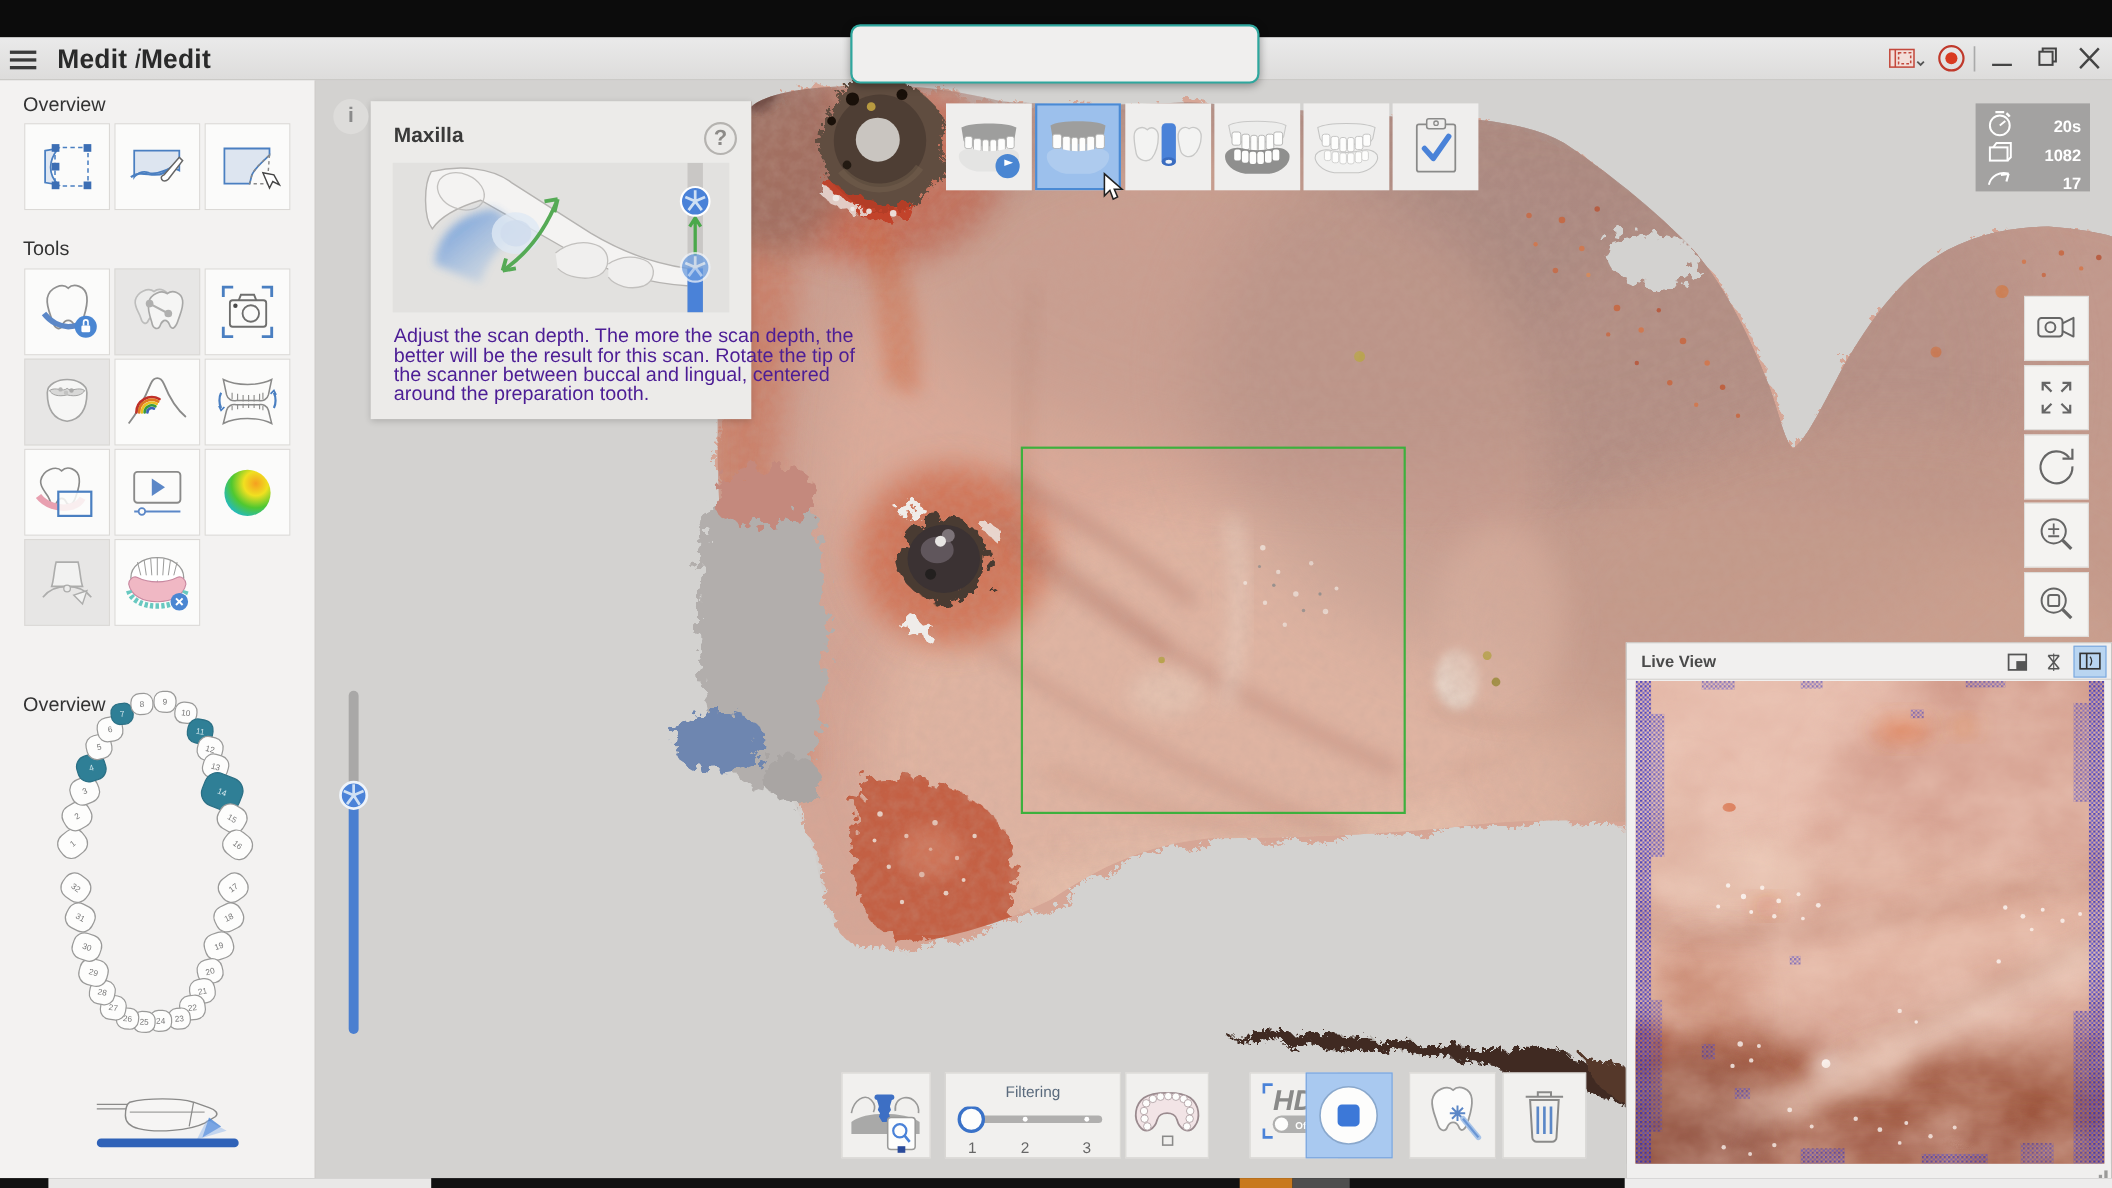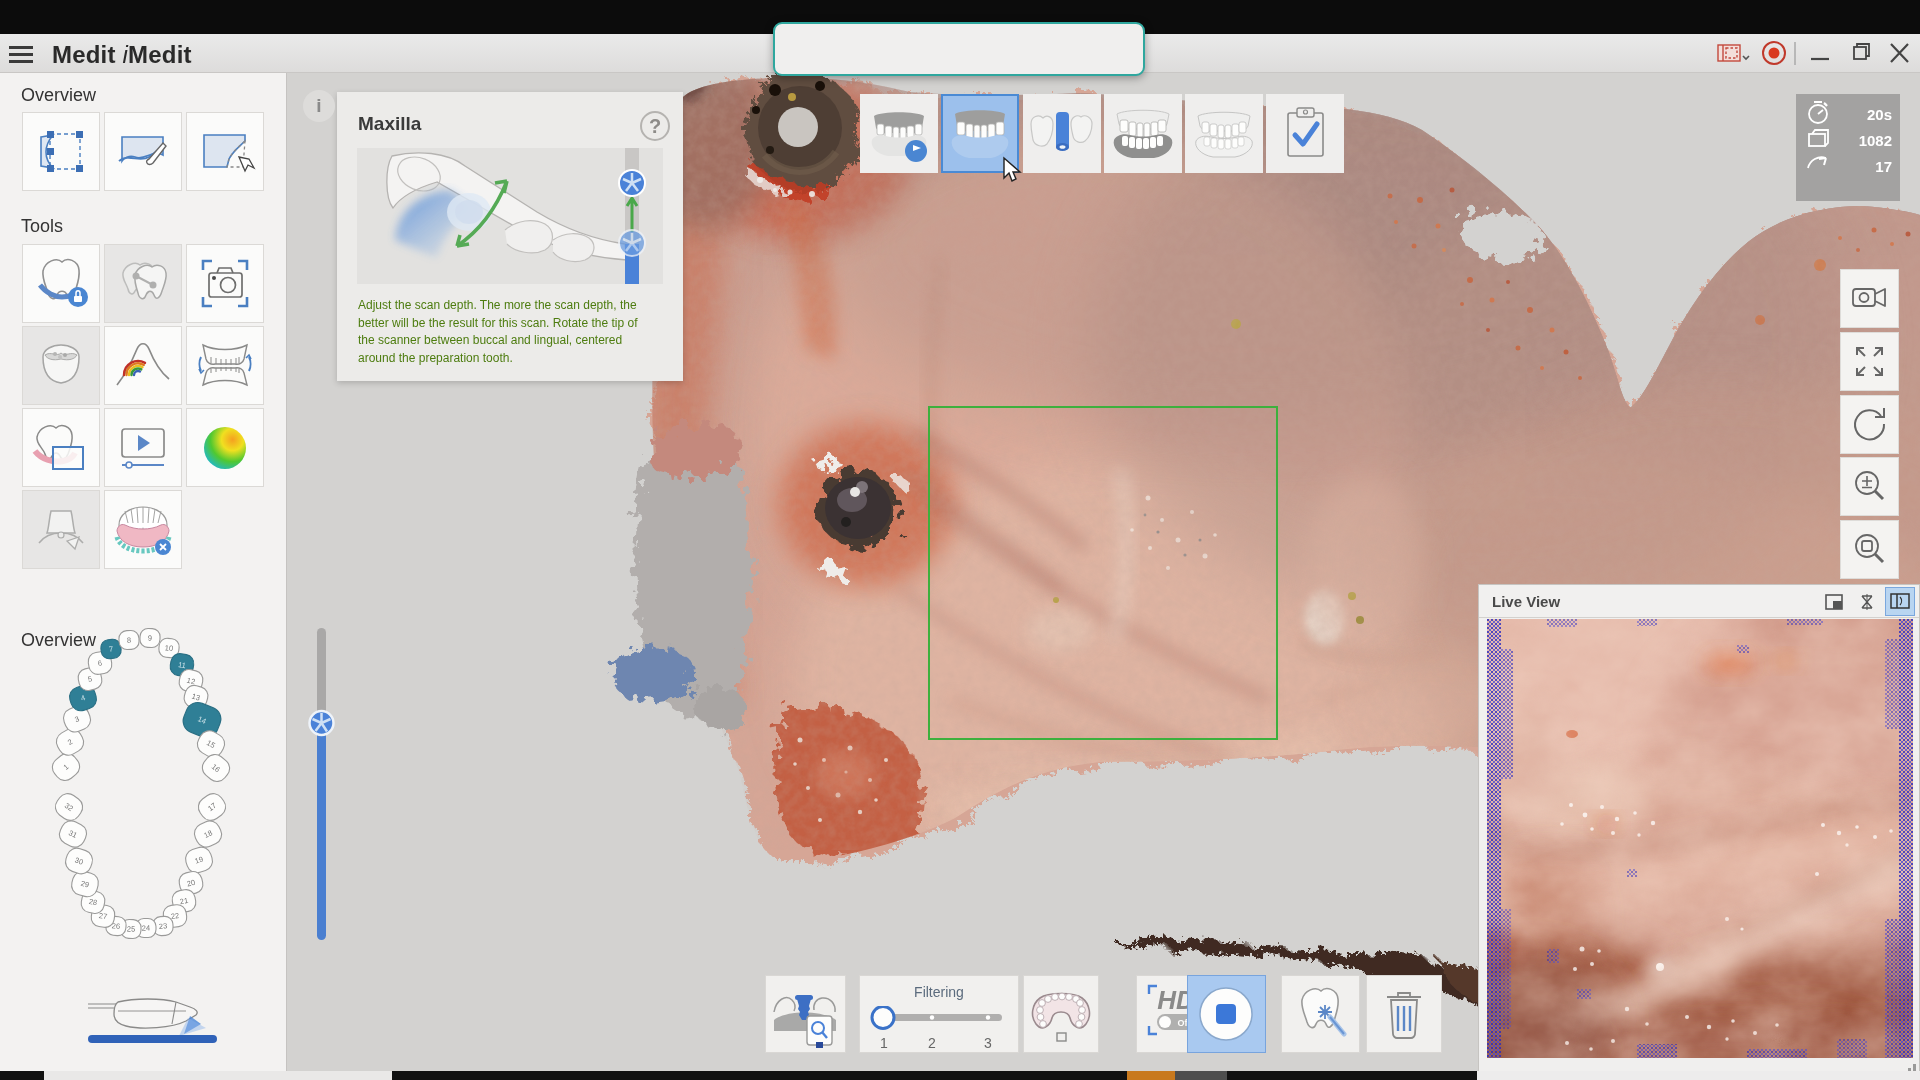--- a/index.html
+++ b/index.html
@@ -14,25 +14,25 @@
 #apptitle b { font-weight:bold; }
 #apptitle i { font-weight:400; }
 #sidebar { left:0; top:73px; width:287px; height:998px; background:#f3f2f1; border-right:1px solid #c5c3c1; }
 .seclabel { position:absolute; font-size:18px; color:#333; }
 .btn { position:absolute; width:78px; height:79px; background:#fbfbfa; border:1px solid #dbd9d6; }
 .btn.dis { background:#e7e6e5; }
 #canvas { left:287px; top:73px; width:1633px; height:998px; background:#d3d2d0; }
 #greenrect { left:928px; top:406px; width:350px; height:334px; border:2px solid #3db03d; }
 #tealbox { left:773px; top:22px; width:372px; height:54px; background:#f0efee; border:2px solid #2fa79e; border-radius:9px; box-shadow:0 2px 8px rgba(0,0,0,0.35); }
 .tile { position:absolute; top:94px; width:78px; height:79px; background:#efeeed; }
-#stats { left:1796px; top:94px; width:104px; height:107px; background:rgba(158,157,156,0.92); color:#fff; }
+#stats { left:1796px; top:94px; width:104px; height:80px; background:rgba(158,157,156,0.92); color:#fff; }
 .rtool { position:absolute; left:1840px; width:59px; height:59px; background:#f4f3f1; border:1px solid #dedcd9; }
 #maxilla { left:337px; top:92px; width:346px; height:289px; background:#ecebe9; box-shadow:0 2px 6px rgba(0,0,0,0.18); }
 #maxillaimg { position:absolute; left:20px; top:56px; width:306px; height:136px; background:#e2e1df; }
-#maxtext { position:absolute; left:21px; top:205px; width:330px; font-size:12px; line-height:17.5px; color:#4d7c0f; white-space:nowrap; }
+#maxtext { position:absolute; left:21px; top:205px; width:330px; font-size:18px; line-height:17.5px; color:#4c1d95; white-space:nowrap; }
 #infocircle { left:303px; top:90px; width:32px; height:32px; border-radius:50%; background:#dddcda; color:#8a8a8a; font-size:19px; font-weight:bold; text-align:center; line-height:32px; }
 #qcircle { position:absolute; left:303px; top:19px; width:30px; height:30px; border-radius:50%; border:2px solid #b5b3b0; color:#8d8b88; font-size:20px; font-weight:bold; text-align:center; line-height:27px; }
 #liveview { left:1478px; top:584px; width:442px; height:496px; background:#f1f0ef; border:1px solid #c6c4c1; }
 #lvheader { position:absolute; left:0; top:0; width:100%; height:33px; background:#f1f0ef; border-bottom:1px solid #d3d1ce; }
 #lvtitle { position:absolute; left:13px; top:8px; font-size:15px; font-weight:bold; color:#4a4a4a; }
 .bbtn { position:absolute; top:975px; width:81px; height:78px; background:#f1f0ee; border:1px solid #d9d7d4; }
 #bottomblack { left:0; top:1071px; width:1920px; height:9px; background:#111; }
 </style>
 </head>
 <body>

